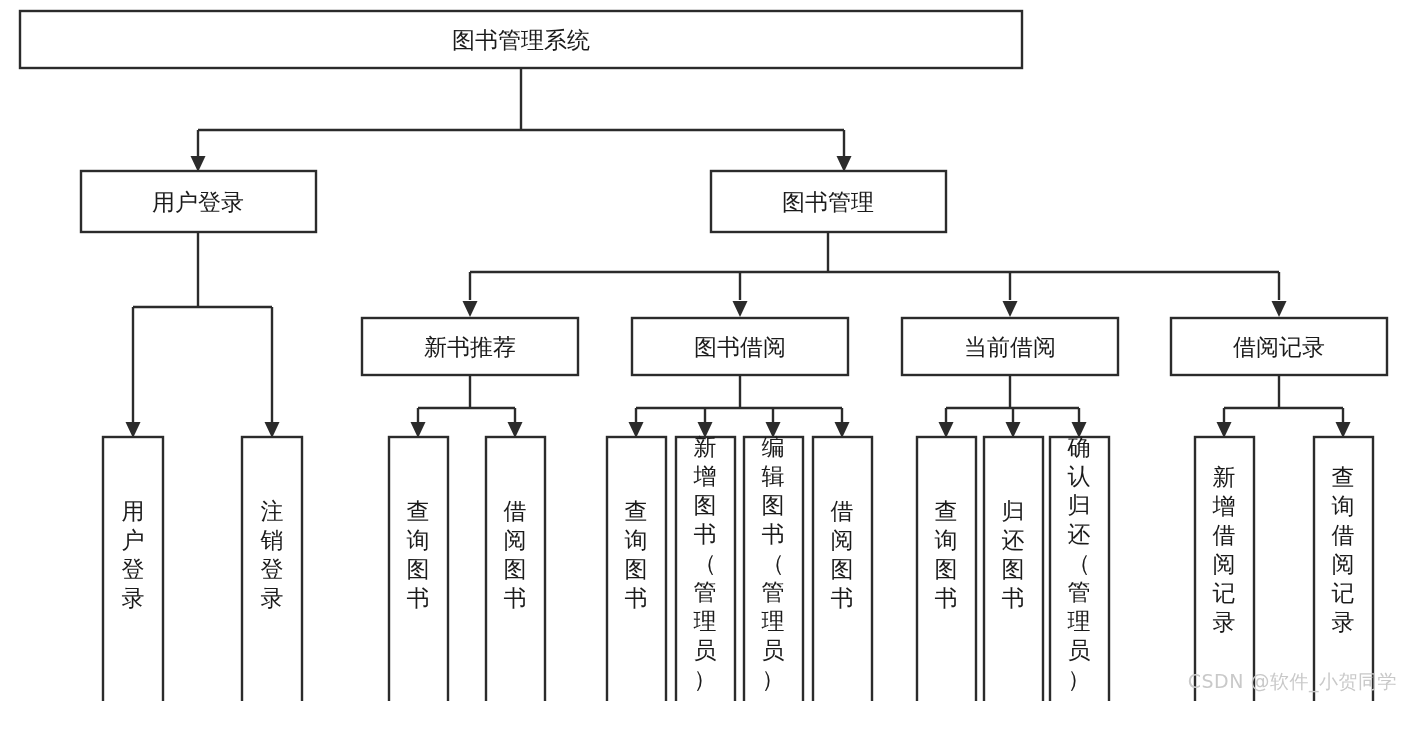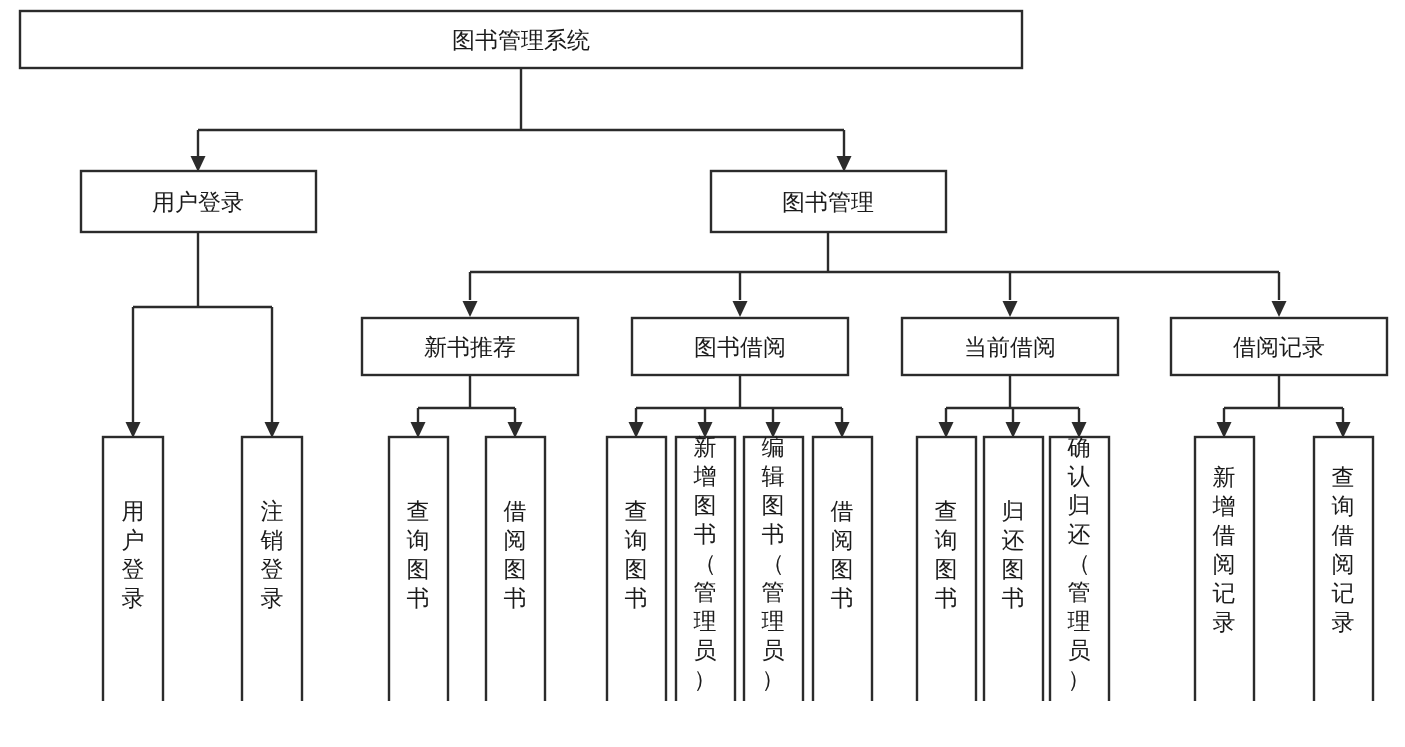--- a/index.html
+++ b/index.html
@@ -236,14 +236,15 @@
       <rect class="node-box" x="1195" y="437" width="59" height="297"></rect>
       <text class="node-label-v" x="1224" y="485"><tspan x="1224" dy="0">新</tspan><tspan x="1224" dy="29">增</tspan><tspan x="1224" dy="29">借</tspan><tspan x="1224" dy="29">阅</tspan><tspan x="1224" dy="29">记</tspan><tspan x="1224" dy="29">录</tspan></text>
     </g>
     <g>
       <rect class="node-box" x="1314" y="437" width="59" height="297"></rect>
       <text class="node-label-v" x="1343" y="485"><tspan x="1343" dy="0">查</tspan><tspan x="1343" dy="29">询</tspan><tspan x="1343" dy="29">借</tspan><tspan x="1343" dy="29">阅</tspan><tspan x="1343" dy="29">记</tspan><tspan x="1343" dy="29">录</tspan></text>
     </g>
 
   </svg>
 
+  <div class="watermark">CSDN @软件_小贺同学</div>
 
 </div>
 
 </body></html>

